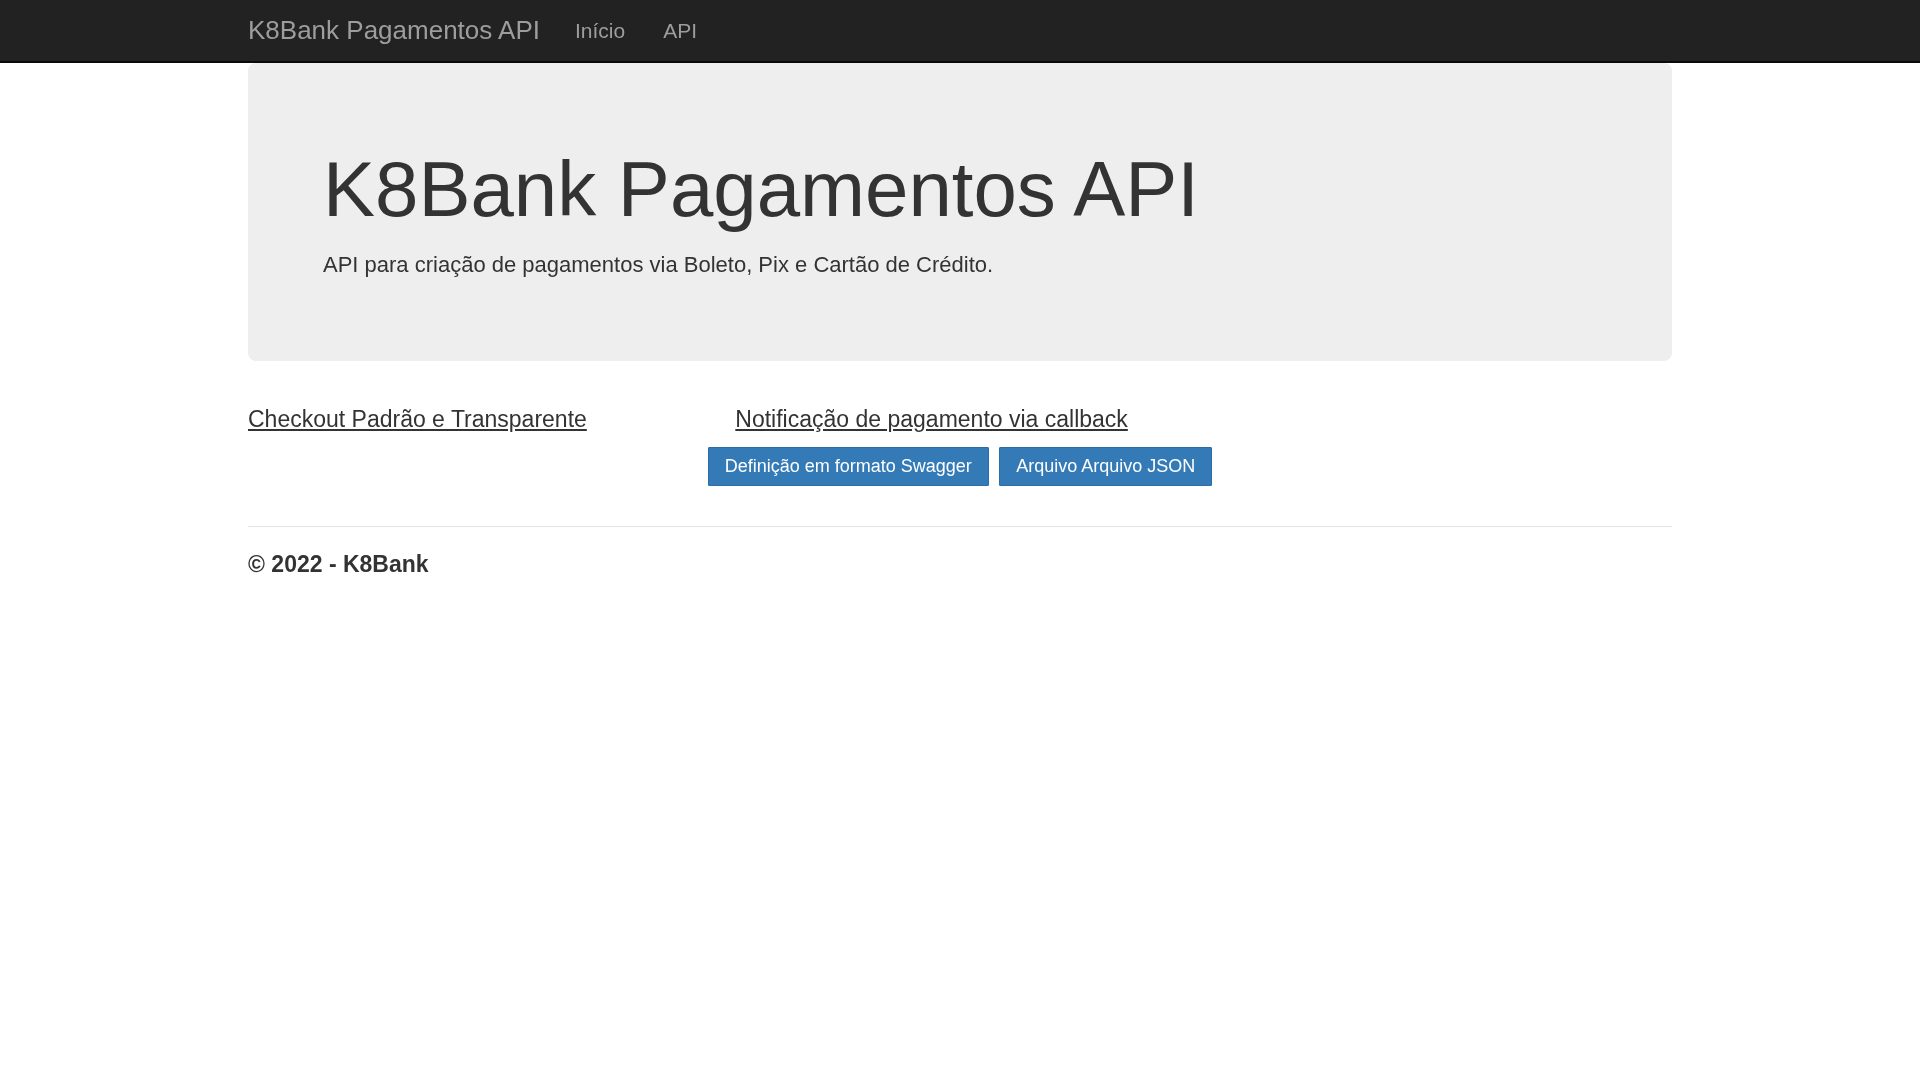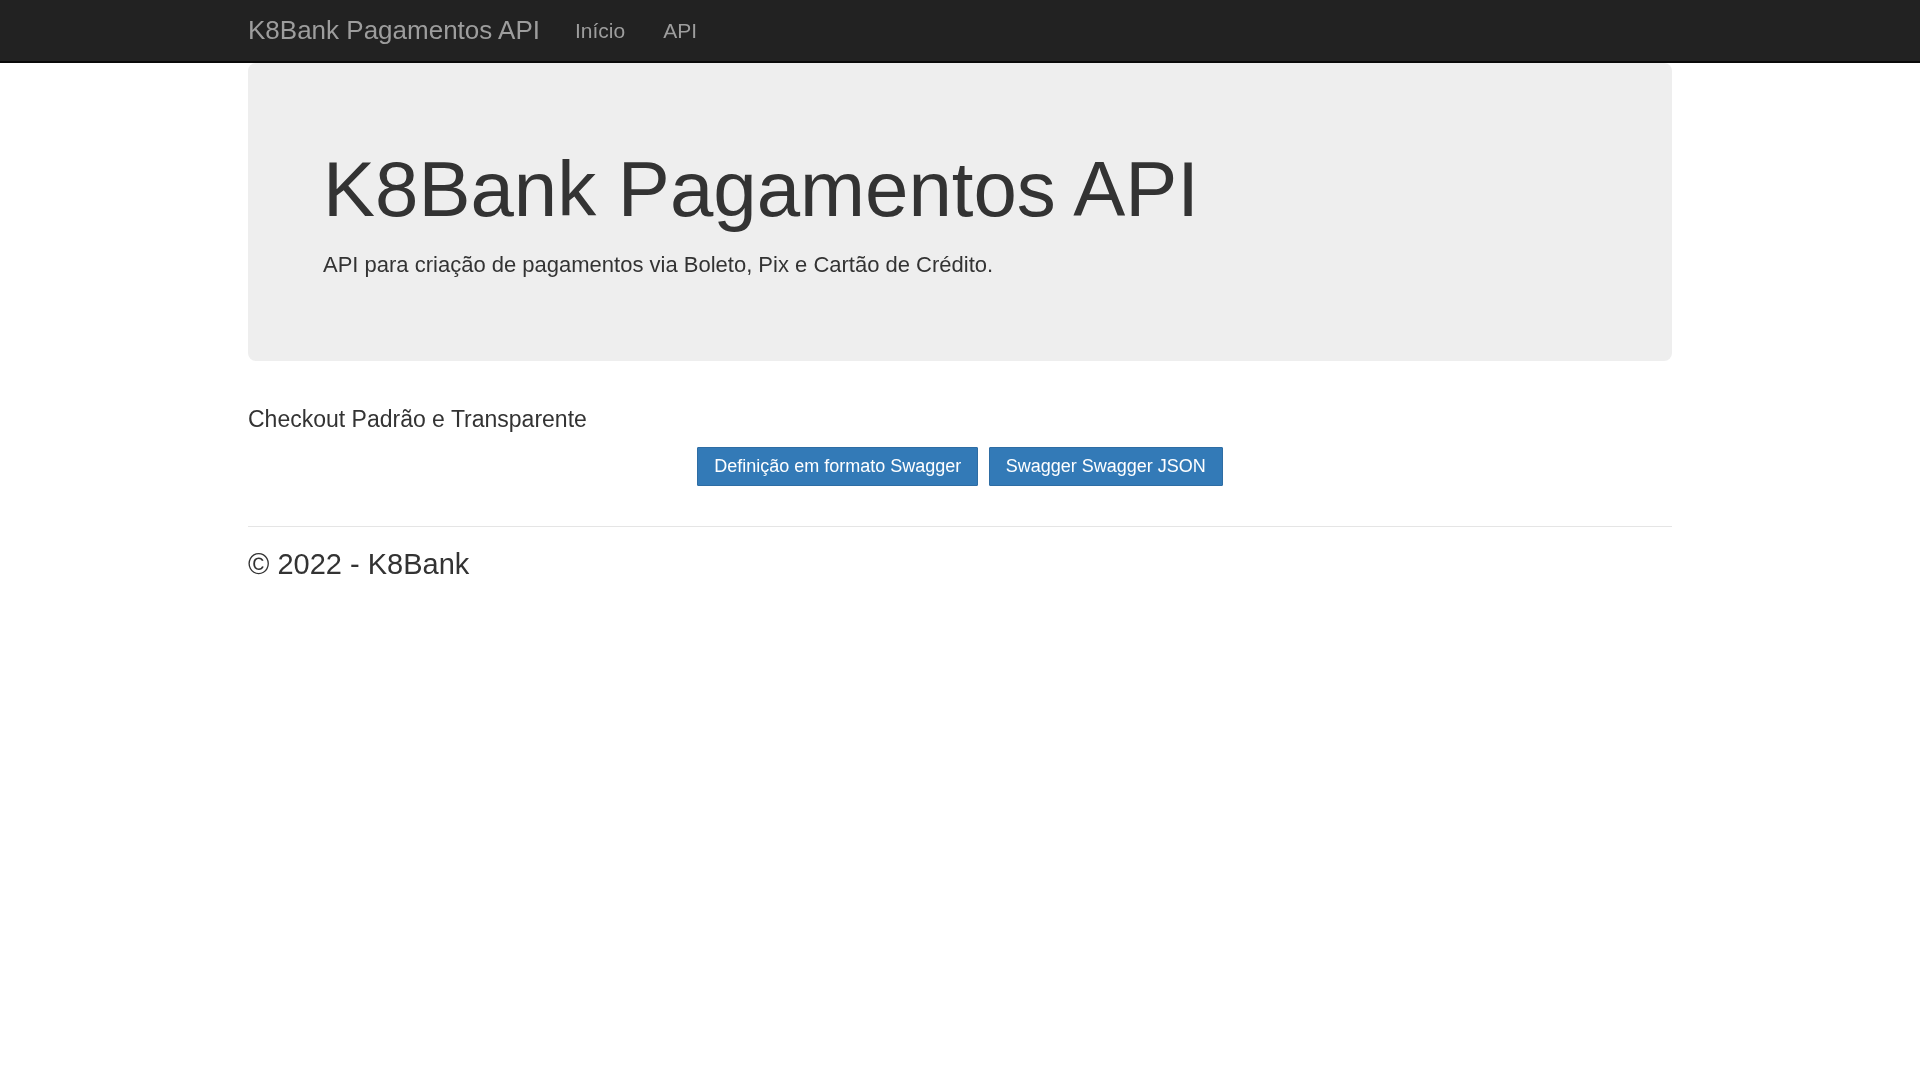--- a/index.html
+++ b/index.html
@@ -81,20 +81,21 @@
     margin:17px 0 0 0;
     font-size:22px;
     line-height:31px;
     font-weight:400;
     color:var(--text);
   }
   
   .row{
     display:flex;
     margin:0 -19px;
+    text-decoration:underline;
   }
   .features{
     margin-top:45px;
   }
   .col-4{
     width:33.3333%;
     padding:0 19px;
   }
   .col-4 p{
     margin:0;
@@ -123,23 +124,24 @@
     font-family:"Liberation Sans", sans-serif;
   }
   
   hr.divider{
     border:0;
     border-top:1px solid #e5e5e5;
     margin:40px 0 0 0;
   }
   footer p{
     margin:24px 0 1px 0;
-    font-size:29px;
+    font-size:23px;
     line-height:27px;
     color:var(--text);
+    font-weight:bold;
   }
 </style>
 </head>
 <body>
 
 <div class="page">
 
   <header class="navbar">
     <div class="container nav-inner">
       <a href="#" class="brand">K8Bank Pagamentos API</a>
@@ -154,25 +156,28 @@
 
     <section class="jumbotron">
       <h1>K8Bank Pagamentos API</h1>
       <p>API para criação de pagamentos via Boleto, Pix e Cartão de Crédito.</p>
     </section>
 
     <div class="row features">
       <div class="col-4">
         <p>Checkout Padrão e Transparente</p>
       </div>
+      <div class="col-4">
+        <p>Notificação de pagamento via callback</p>
+      </div>
     </div>
 
     <div class="actions">
       <a href="#" class="btn">Definição em formato Swagger</a>
-      <a href="#" class="btn">Swagger Swagger JSON</a>
+      <a href="#" class="btn">Arquivo Arquivo JSON</a>
     </div>
 
     <hr class="divider">
 
     <footer>
       <p>© 2022 - K8Bank</p>
     </footer>
 
   </main>
 

